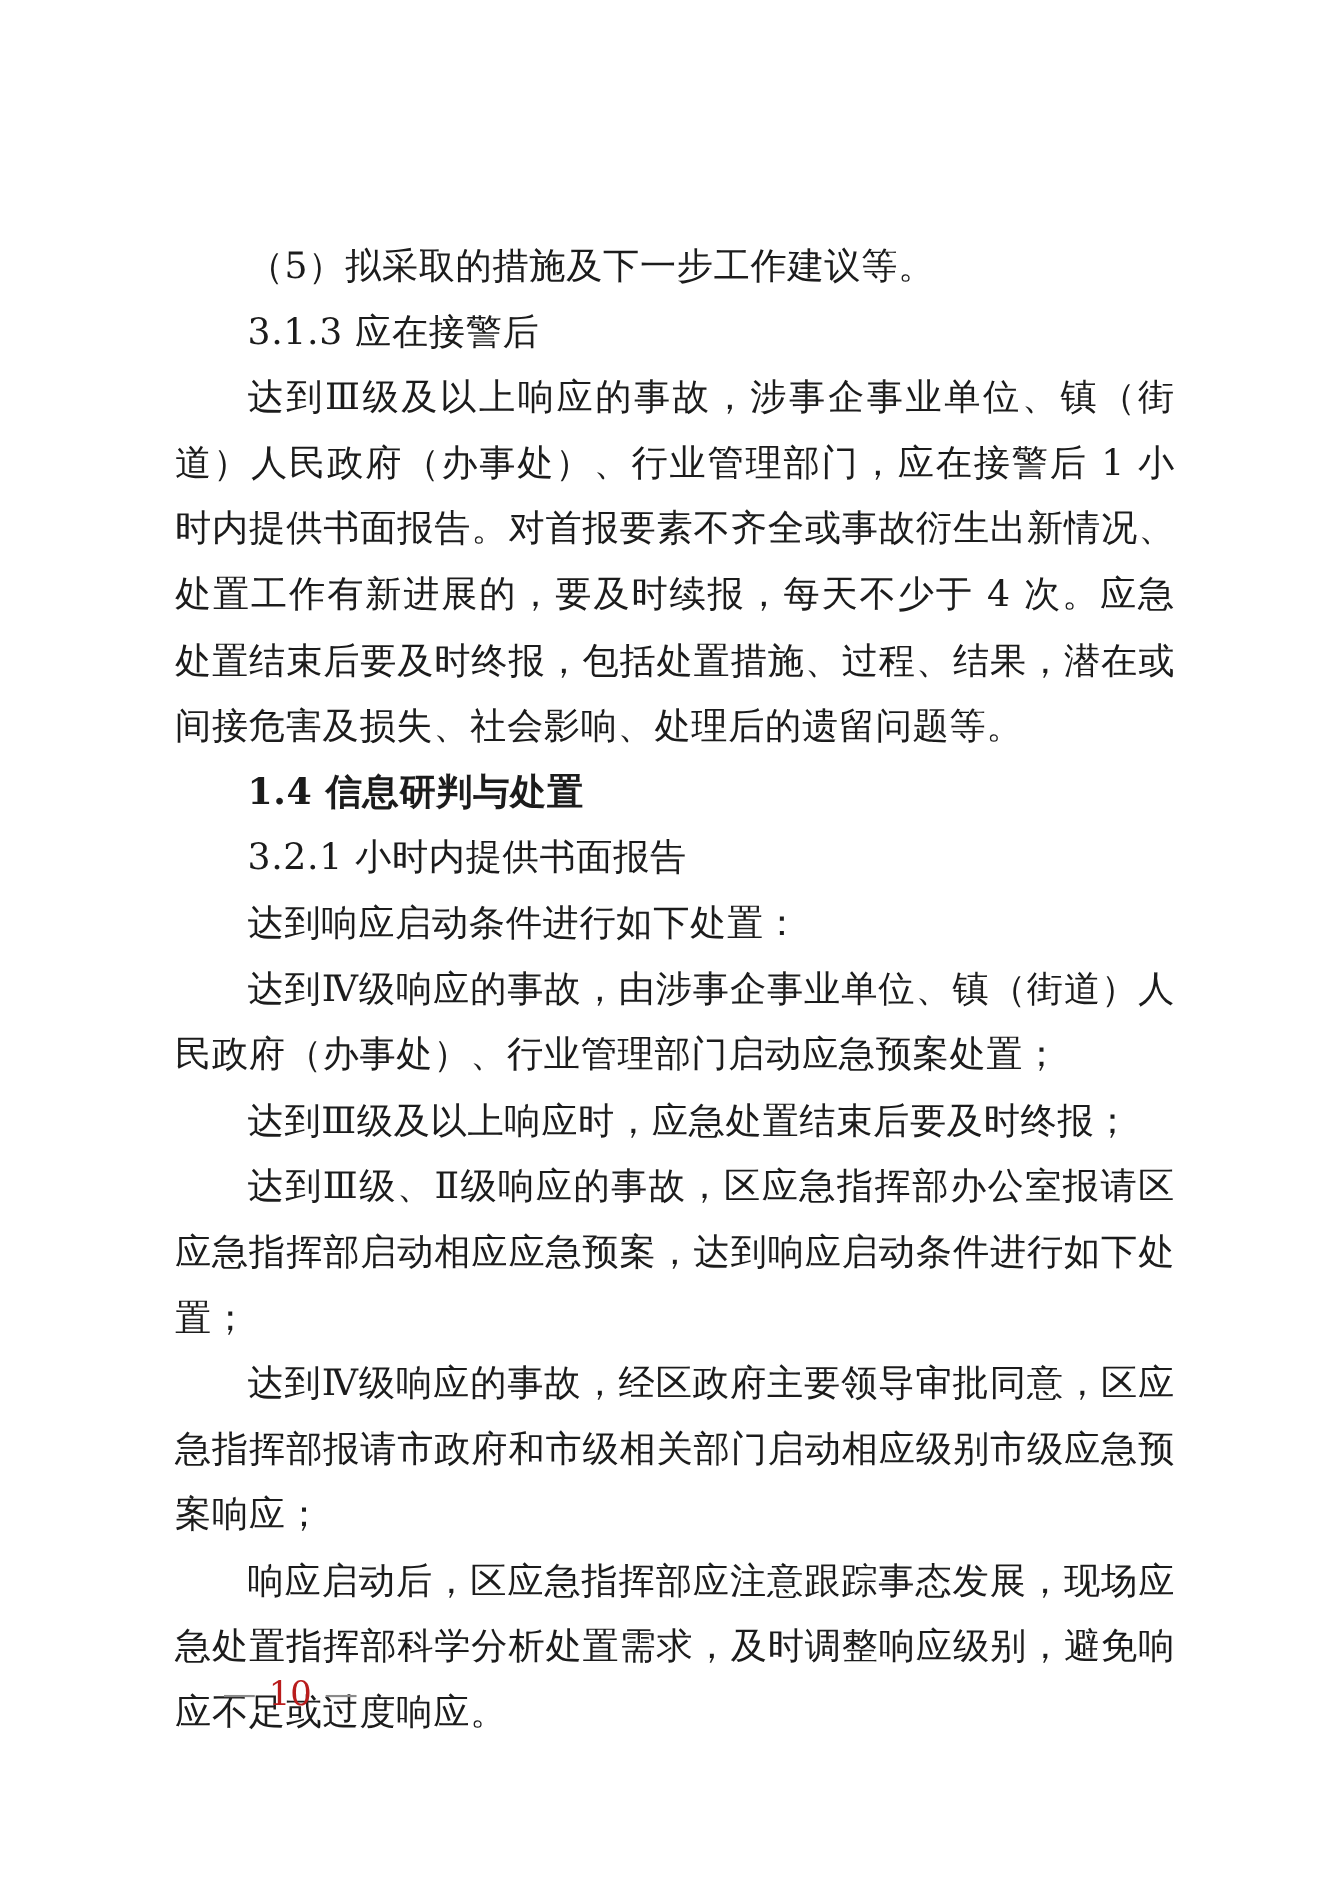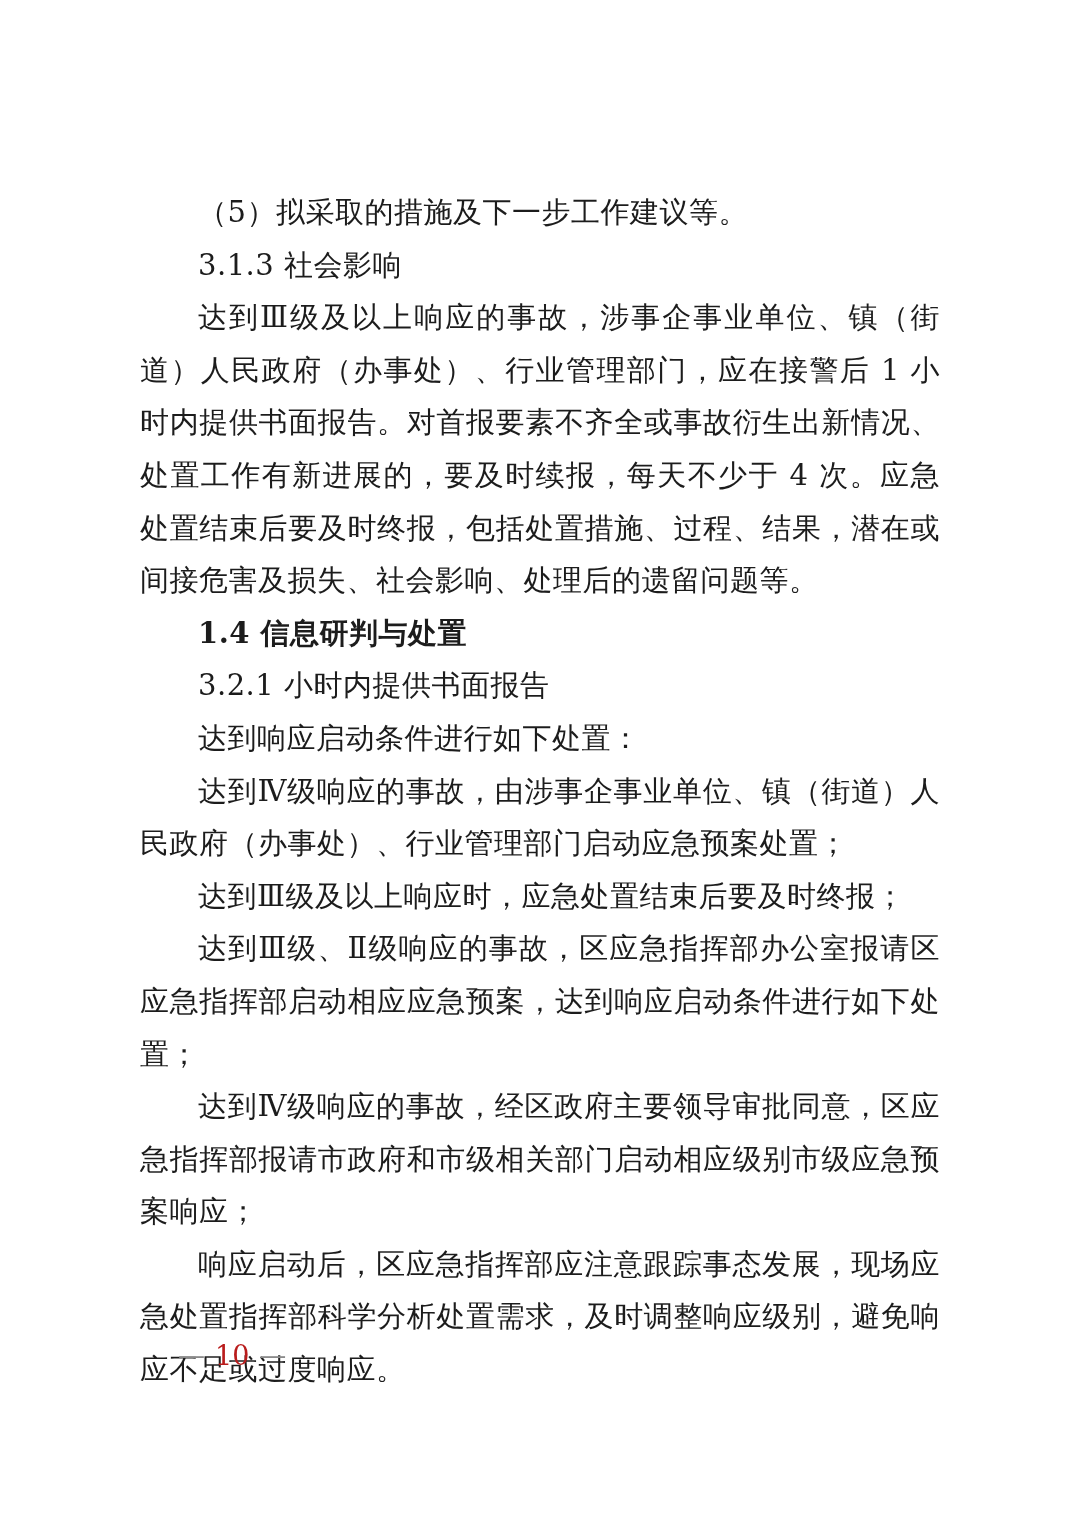--- a/index.html
+++ b/index.html
@@ -52,21 +52,21 @@
   .footer .num {
     color: #b91c1c;
   }
 </style>
 </head>
 <body>
 
 <div class="page">
   <div class="content">
     <p class="para">（5）拟采取的措施及下一步工作建议等。</p>
-    <p class="para">3.1.3 社会影响</p>
+    <p class="para">3.1.3 应在接警后</p>
     <p class="para">达到Ⅲ级及以上响应的事故，涉事企事业单位、镇（街道）人民政府（办事处）、行业管理部门，应在接警后 1 小时内提供书面报告。对首报要素不齐全或事故衍生出新情况、处置工作有新进展的，要及时续报，每天不少于 4 次。应急处置结束后要及时终报，包括处置措施、过程、结果，潜在或间接危害及损失、社会影响、处理后的遗留问题等。</p>
     <p class="para heading-bold">1.4 信息研判与处置</p>
     <p class="para">3.2.1 小时内提供书面报告</p>
     <p class="para">达到响应启动条件进行如下处置：</p>
     <p class="para">达到Ⅳ级响应的事故，由涉事企事业单位、镇（街道）人民政府（办事处）、行业管理部门启动应急预案处置；</p>
     <p class="para">达到Ⅲ级及以上响应时，应急处置结束后要及时终报；</p>
     <p class="para">达到Ⅲ级、Ⅱ级响应的事故，区应急指挥部办公室报请区应急指挥部启动相应应急预案，达到响应启动条件进行如下处置；</p>
     <p class="para">达到Ⅳ级响应的事故，经区政府主要领导审批同意，区应急指挥部报请市政府和市级相关部门启动相应级别市级应急预案响应；</p>
     <p class="para">响应启动后，区应急指挥部应注意跟踪事态发展，现场应急处置指挥部科学分析处置需求，及时调整响应级别，避免响应不足或过度响应。</p>
   </div>

